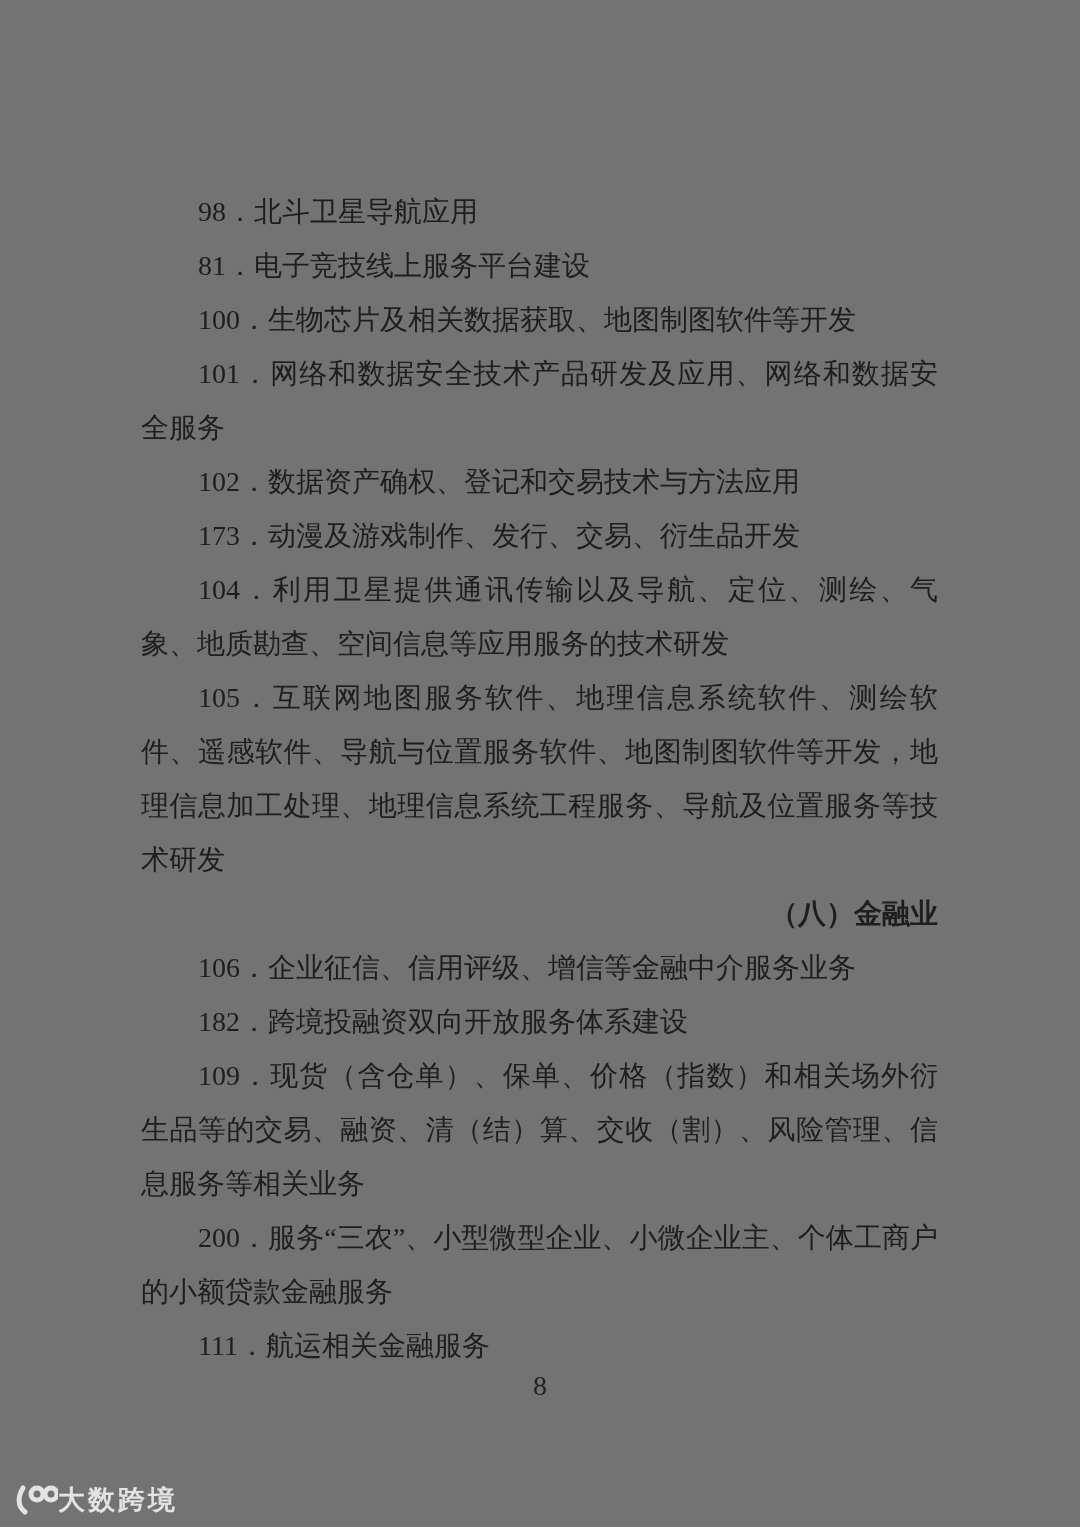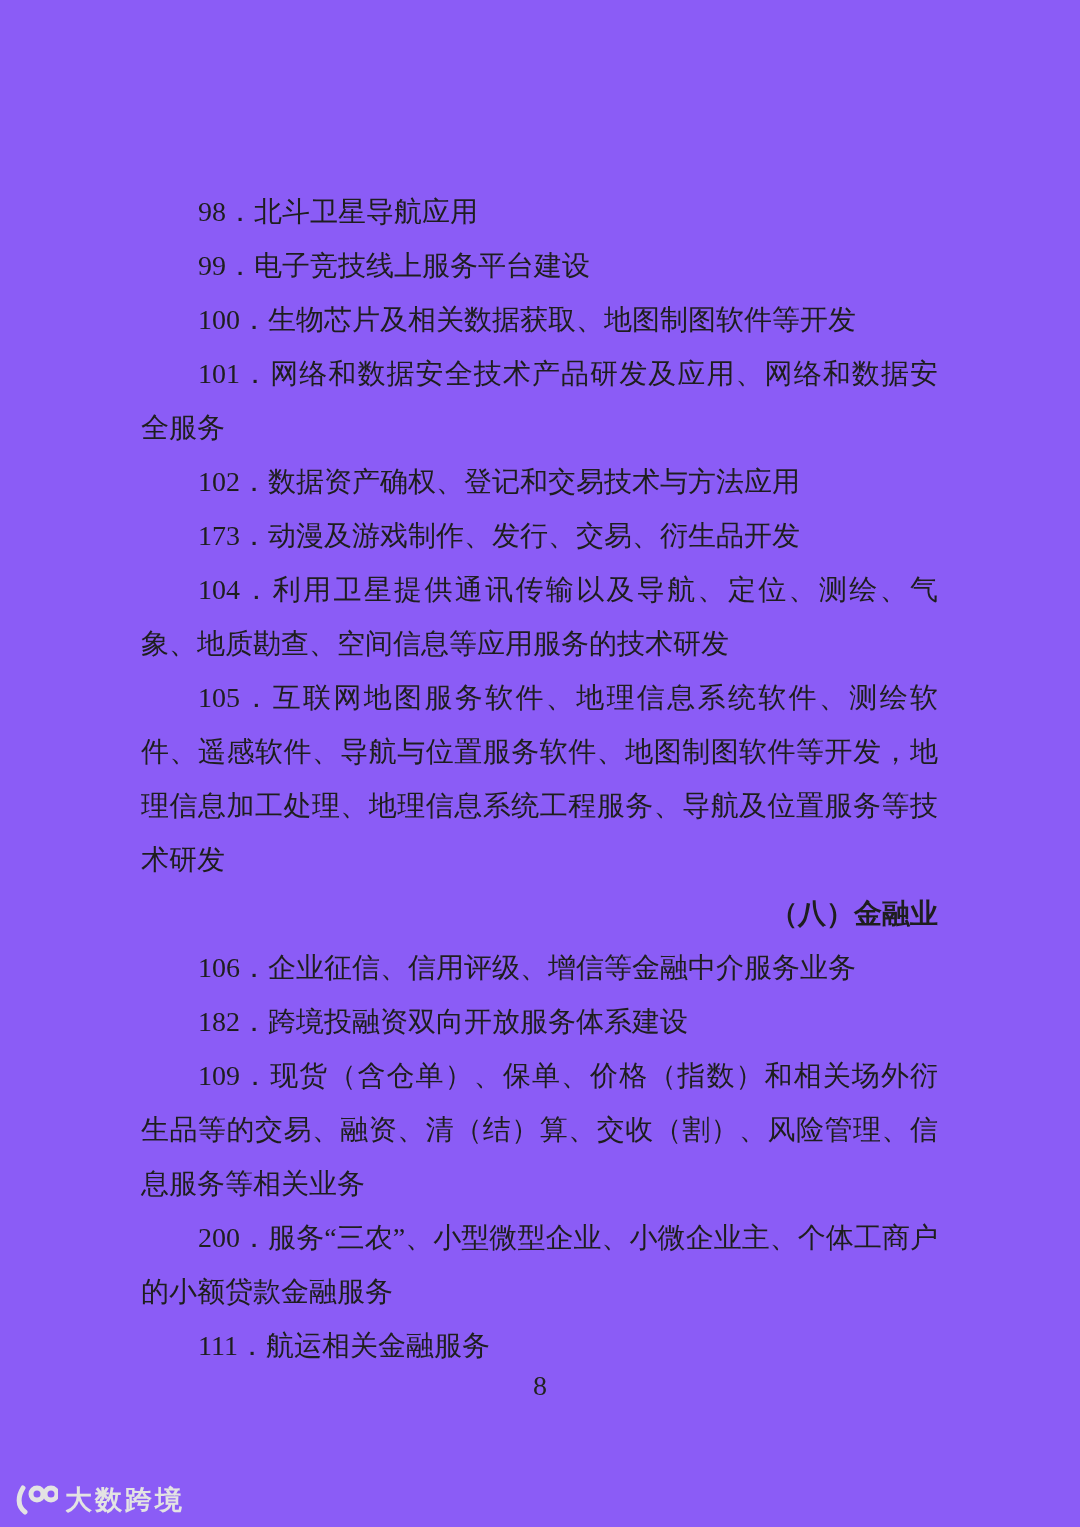--- a/index.html
+++ b/index.html
@@ -4,21 +4,21 @@
 <style>
   html, body {
     margin: 0;
     padding: 0;
     background: #ffffff;
   }
   .page {
     position: relative;
     width: 1080px;
     height: 1527px;
-    background: #8b5cf6;
+    background: #737373;
     overflow: hidden;
     font-family: "Liberation Serif", "DejaVu Serif", serif;
   }
   .content {
     position: absolute;
     left: 141px;
     top: 185px;
     width: 797px;
   }
   .para {
@@ -44,40 +44,39 @@
     font-size: 28px;
     line-height: 40px;
     color: #232323;
   }
   .watermark {
     position: absolute;
     left: 12px;
     top: 1482px;
     display: flex;
     align-items: center;
-    gap: 7px;
     color: #e3e3e3;
     user-select: none;
   }
   .watermark-text {
     font-family: "Liberation Sans", "DejaVu Sans", sans-serif;
     font-weight: bold;
     font-size: 27px;
     letter-spacing: 3px;
     color: #e3e3e3;
   }
 </style>
 </head>
 <body>
 
 <div class="page">
 
   <div class="content" id="content">
       <p class="para">98．北斗卫星导航应用</p>
-      <p class="para">99．电子竞技线上服务平台建设</p>
+      <p class="para">81．电子竞技线上服务平台建设</p>
       <p class="para">100．生物芯片及相关数据获取、地图制图软件等开发</p>
       <p class="para">101．网络和数据安全技术产品研发及应用、网络和数据安全服务</p>
       <p class="para">102．数据资产确权、登记和交易技术与方法应用</p>
       <p class="para">173．动漫及游戏制作、发行、交易、衍生品开发</p>
       <p class="para">104．利用卫星提供通讯传输以及导航、定位、测绘、气象、地质勘查、空间信息等应用服务的技术研发</p>
       <p class="para">105．互联网地图服务软件、地理信息系统软件、测绘软件、遥感软件、导航与位置服务软件、地图制图软件等开发，地理信息加工处理、地理信息系统工程服务、导航及位置服务等技术研发</p>
       <p class="para heading">（八）金融业</p>
       <p class="para">106．企业征信、信用评级、增信等金融中介服务业务</p>
       <p class="para">182．跨境投融资双向开放服务体系建设</p>
       <p class="para">109．现货（含仓单）、保单、价格（指数）和相关场外衍生品等的交易、融资、清（结）算、交收（割）、风险管理、信息服务等相关业务</p>

